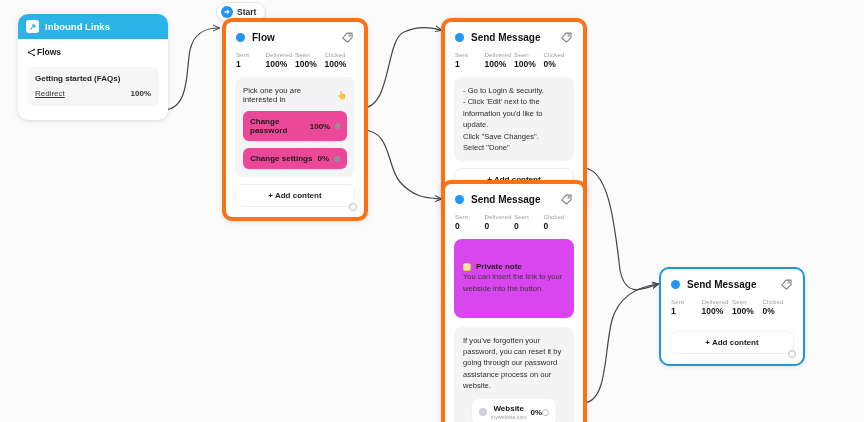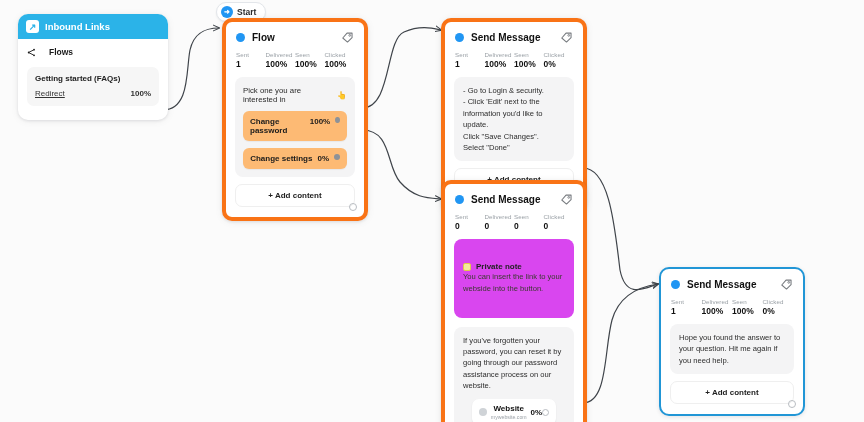--- a/index.html
+++ b/index.html
@@ -19,21 +19,21 @@
   .node.selected { border: 2px solid #2196d6; box-shadow: 0 1px 4px rgba(16,24,40,.10); }
 
   
   #inbound { left: 18px; top: 14px; width: 150px; border: none; }
   .ib-head { display: flex; align-items: center; gap: 6px;
              background: #2bb3e8; color: #fff; border-radius: 10px 10px 0 0;
              padding: 6px 8px; font-size: 9.5px; font-weight: bold; }
   .ib-icon { width: 13px; height: 13px; border-radius: 3px; background: #fff; color: #2bb3e8;
              display: flex; align-items: center; justify-content: center; font-size: 9px; font-weight: bold; }
   .ib-body { padding: 8px 9px 14px; }
-  .ib-flows { display: flex; align-items: center; gap: 13px; font-size: 8.5px; font-weight: bold; color: #1b1b1b; }
+  .ib-flows { display: flex; align-items: center; gap: 1px; font-size: 8.5px; font-weight: bold; color: #1b1b1b; }
   .ib-list { margin-top: 10px; background: #f6f6f6; border-radius: 7px; padding: 7px 8px 8px; }
   .ib-title { font-size: 8px; color: #222; font-weight: bold; }
   .ib-row { display: flex; justify-content: space-between; align-items: baseline; margin-top: 6px; }
   .ib-link { font-size: 8px; color: #333; text-decoration: underline; }
   .ib-pct { font-size: 8px; color: #333; font-weight: bold; }
 
   
   #start-pill { position: absolute; left: 216px; top: 2px; display: flex; align-items: center; gap: 4px;
                 background: #fff; border: 1px solid #e3e6ea; border-radius: 11px;
                 padding: 3px 9px 3px 4px; font-size: 8.5px; color: #2b2b2b; font-weight: bold;
@@ -58,22 +58,22 @@
   .addrow { margin: 7px 9px 10px; background: #fff; border: 1px solid #efefef; border-radius: 7px;
             text-align: center; padding: 6px 13px; font-size: 8px; font-weight: bold; color: #222; }
 
   .gear { position: absolute; right: 7px; bottom: 6px; width: 8px; height: 8px;
           border: 1.2px solid #b9bdc2; border-radius: 50%; }
 
   
   #flow-node { left: 222px; top: 18px; width: 146px; }
   .flow-panel { margin: 0 9px; background: #f4f4f5; border-radius: 8px; padding: 9px 8px 8px; }
   .flow-q { font-size: 7.8px; color: #2a2a2a; display: flex; align-items: center; gap: 3px; }
-  .choice { margin-top: 7px; background: #fdba74; border-radius: 6px; padding: 6px 7px;
-            display: flex; justify-content: flex-end; gap: 5px;
+  .choice { margin-top: 7px; background: #ec4899; border-radius: 6px; padding: 6px 7px;
+            display: flex; align-items: center; justify-content: flex-end; gap: 5px;
             box-shadow: 0 1px 1px rgba(16,24,40,.05); }
   .choice .lbl { font-size: 8px; font-weight: bold; color: #1b1b1b; }
   .choice .pc { font-size: 8px; font-weight: bold; color: #1b1b1b; }
   .choice .knob { width: 6px; height: 6px; border-radius: 50%; background: #8d9298; }
 
   
   .btnrow { margin: 8px 9px 0; background: #fff; border-radius: 7px; padding: 5px 7px;
             display: flex; align-items: center; gap: 0; box-shadow: 0 1px 2px rgba(16,24,40,.07); }
   .btnrow .lknob { width: 8px; height: 8px; border-radius: 50%; background: #cfd3d7; }
   .btnrow .mid { flex: 1; text-align: center; }
@@ -308,20 +308,17 @@
       </div>
       <div class="stat">
         <div class="k">Seen</div>
         <div class="v">100%</div>
       </div>
       <div class="stat">
         <div class="k">Clicked</div>
         <div class="v">0%</div>
       </div>
     </div>
-    <div class="bubble">
-      <p>Hope you found the answer to your question. Hit me again if you need help.</p>
-    </div>
     <div class="addrow">+ Add content</div>
     <span class="gear"></span>
   </div>
 
 </div>
 
 </body></html>

